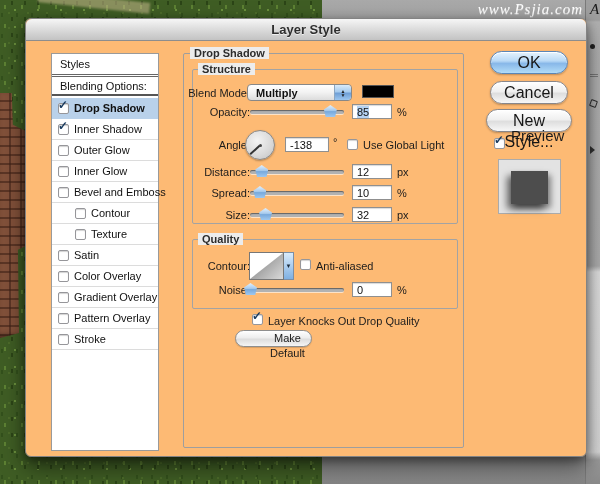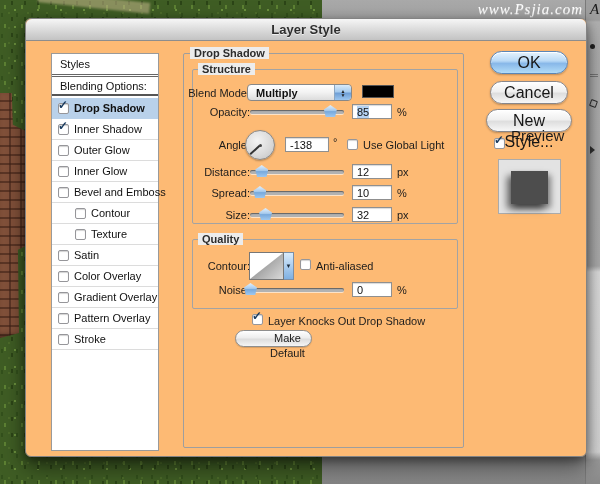--- a/index.html
+++ b/index.html
@@ -299,21 +299,21 @@
         <i class="knob" style="left: calc(0% - 6px);"></i>
       </div>
       <div class="vbox" style="top:228px">
         <span>0</span>
       </div>
       <span class="unit" style="left:213px;top:230px">%</span>
 
       <div class="cb abs checked" style="left:68px;top:260px">
           <i class="tick">✓</i>
         </div>
-      <span class="ck-row-label" style="left:84px;top:261px">Layer Knocks Out Drop Shadow</span>
+      <span class="ck-row-label" style="left:84px;top:261px">Layer Knocks Out Drop Quality</span>
       <div class="pill btn-make">Make Default</div>
     </div>
 
     <div class="action-btn btn-ok">OK</div>
     <div class="action-btn btn-cancel">Cancel</div>
     <div class="action-btn btn-newstyle">New Style...</div>
     <div class="cb abs preview-cb checked">
         <i class="tick">✓</i>
       </div>
     <span class="ck-row-label preview-label" style="position:absolute">Preview</span>

